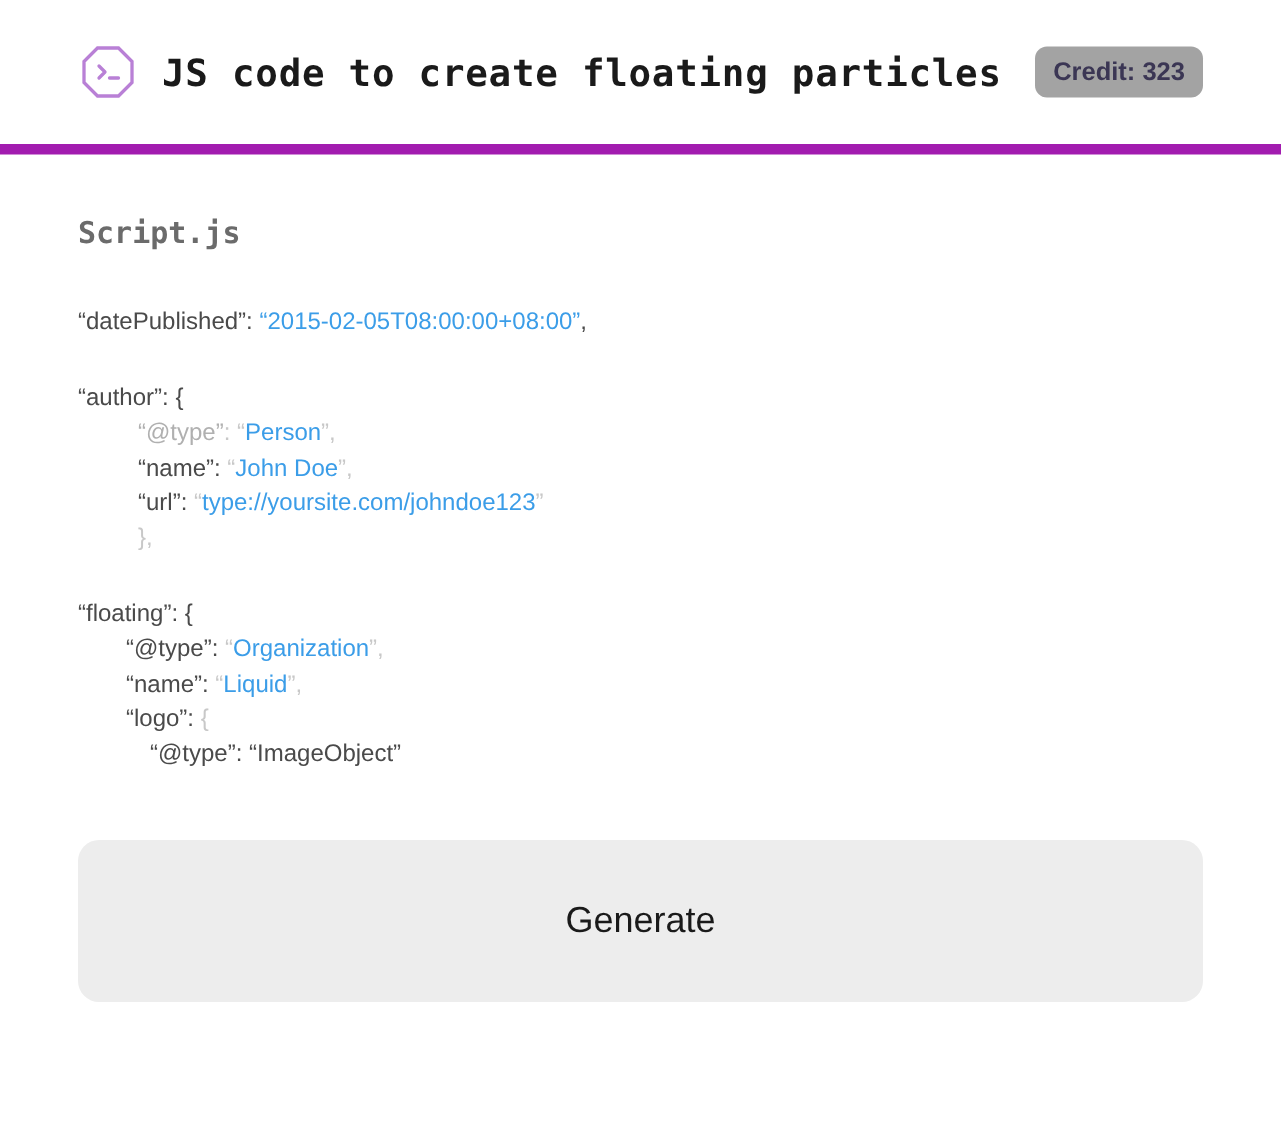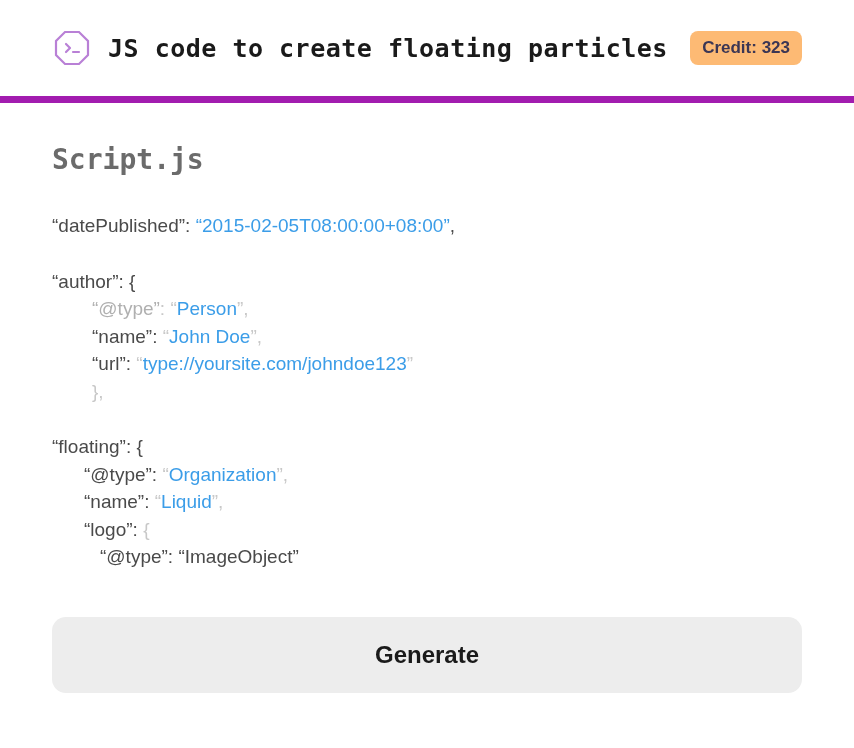--- a/index.html
+++ b/index.html
@@ -39,42 +39,42 @@
     
     .page-title {
       font-family: "SF Mono", "Monaco", "Menlo", "Consolas", monospace;
       font-size: 25px;
       font-weight: 600;
       color: #1a1a1a;
       letter-spacing: 0.5px;
     }
     
     .credit-badge {
-      background: #fdba74;
+      background: #a3a3a3;
       color: #3b3654;
       padding: 7px 12px;
       border-radius: 8px;
       font-size: 17px;
       font-weight: 600;
     }
     
     .content {
       padding: 40px 52px 24px 52px;
     }
     
     .script-title {
       font-family: "SF Mono", "Monaco", "Menlo", "Consolas", monospace;
-      font-size: 28px;
+      font-size: 20px;
       font-weight: 600;
       color: #6b6b6b;
       margin-bottom: 36px;
     }
     
     .code-block {
-      font-size: 19px;
+      font-size: 16px;
       line-height: 1.45;
       color: #4a4a4a;
     }
     
     .code-line {
       white-space: pre;
     }
     
     .code-key {
       color: #4a4a4a;
@@ -98,23 +98,23 @@
     
     .code-section {
       margin-bottom: 28px;
     }
     
     .generate-button {
       width: 100%;
       background: #ededed;
       border: none;
       border-radius: 14px;
-      padding: 24px;
+      padding: 40px;
       font-size: 24px;
-      font-weight: 700;
+      font-weight: 400;
       color: #1a1a1a;
       cursor: pointer;
       margin-top: 46px;
     }
     
     .indent-1 {
       padding-left: 40px;
     }
     
     .indent-2 {

